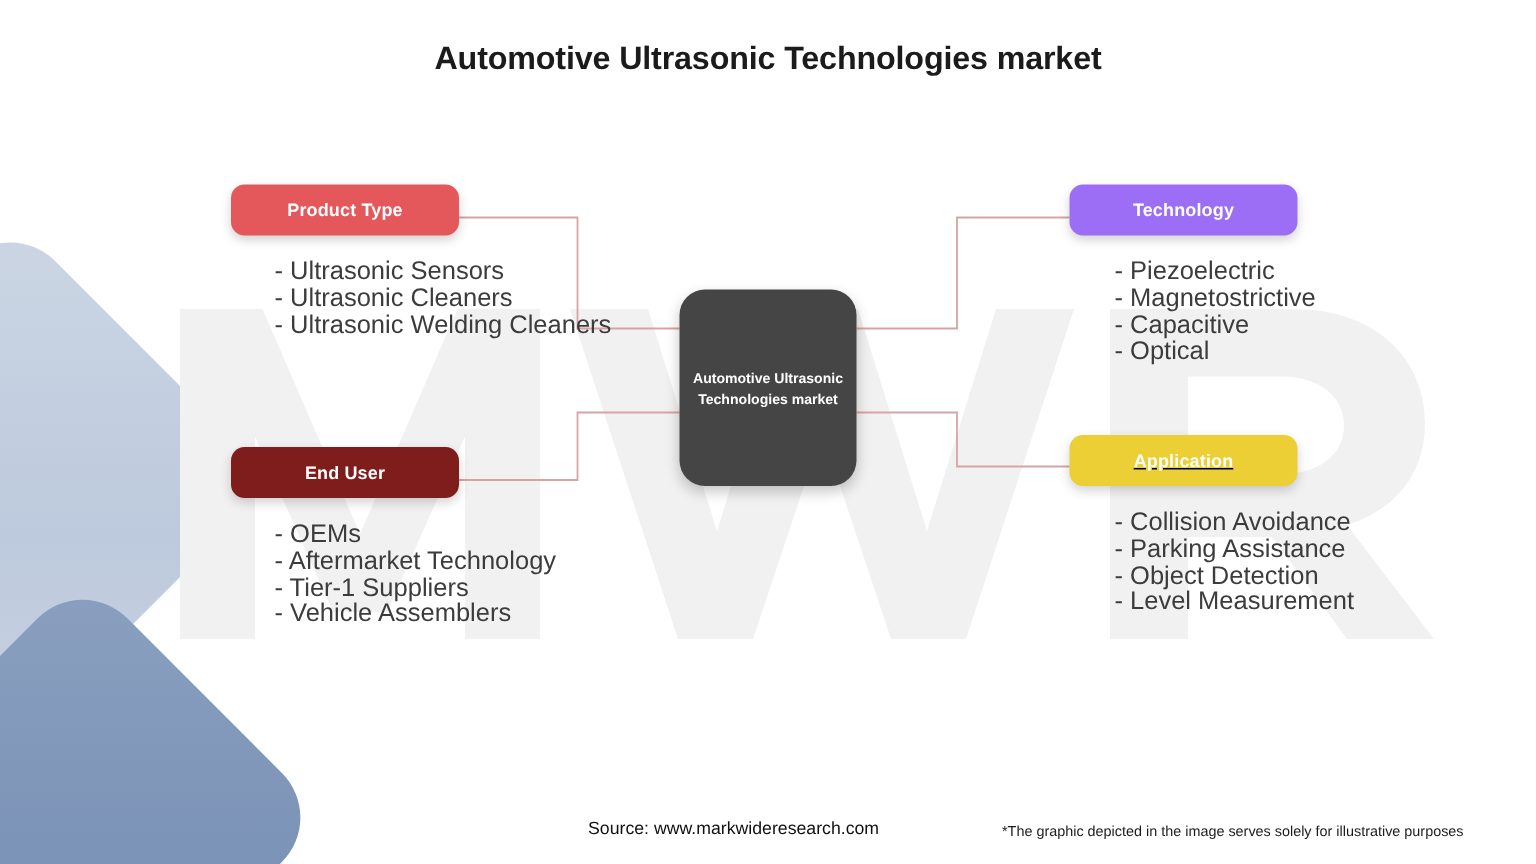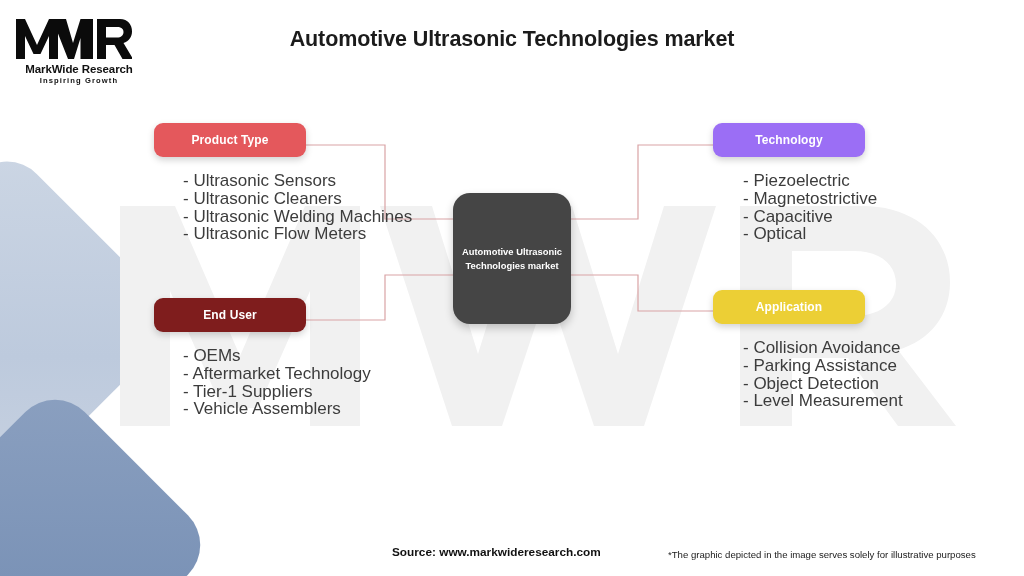--- a/index.html
+++ b/index.html
@@ -162,21 +162,21 @@
     line-height: 13.4px;
     padding: 0 4px;
   }
 
   
   #footer-source {
     position: absolute;
     left: 392px;
     top: 545px;
     font-size: 11.8px;
-    font-weight: bold;
+    font-weight: normal;
     color: #111111;
     white-space: nowrap;
   }
   #footer-disclaimer {
     position: absolute;
     left: 668px;
     top: 549px;
     font-size: 9.6px;
     color: #1b1b1b;
     white-space: nowrap;
@@ -204,44 +204,31 @@
       <path d="M306 145 L385 145 L385 219 L453 219"></path>
 
       <path d="M713 145 L638 145 L638 219 L571 219"></path>
 
       <path d="M306 320 L385 320 L385 275 L453 275"></path>
 
       <path d="M713 311 L638 311 L638 275 L571 275"></path>
     </g>
   </svg>
 
-  <div id="logo">
-    <svg id="logo-mark" width="118" height="46" viewBox="0 0 236 92" xmlns="http://www.w3.org/2000/svg">
-      <g fill="#0b0b0b">
-        <path d="M4 6 L22 6 L46 58 L70 6 L88 6 L88 86 L70 86 L70 40 L53 76 L39 76 L22 40 L22 86 L4 86 Z"></path>
-        <path d="M86 6 L104 6 L118 54 L133 6 L150 6 L150 86 L133 86 L133 44 L120 86 L108 86 L86 30 Z"></path>
-        <path d="M140 6 L158 6 L158 86 L140 86 Z"></path>
-        <path d="M166 6 L212 6 C228 6 236 18 236 31 C236 42 230 50 219 54 L238 86 L217 86 L201 58 L184 58 L184 86 L166 86 Z M184 22 L184 43 L206 43 C214 43 219 39 219 32 C219 25 214 22 206 22 Z"></path>
-      </g>
-    </svg>
-    <div id="logo-name">MarkWide Research</div>
-    <div id="logo-tag">Inspiring Growth</div>
-  </div>
 
   <div id="title">Automotive Ultrasonic Technologies market</div>
 
   <div class="cat cat-left" id="cat-product-type">
     <div class="cat-box" style="background:#e4585c;">
       <span class="cat-label">Product Type</span>
     </div>
     <div class="cat-items">
       <div class="cat-item">- Ultrasonic Sensors</div>
       <div class="cat-item">- Ultrasonic Cleaners</div>
-      <div class="cat-item">- Ultrasonic Welding Machines</div>
-      <div class="cat-item">- Ultrasonic Flow Meters</div>
+      <div class="cat-item">- Ultrasonic Welding Cleaners</div>
     </div>
   </div>
 
   <div class="cat cat-right" id="cat-technology">
     <div class="cat-box" style="background:#9b6ef5;">
       <span class="cat-label">Technology</span>
     </div>
     <div class="cat-items">
       <div class="cat-item">- Piezoelectric</div>
       <div class="cat-item">- Magnetostrictive</div>
@@ -256,21 +243,21 @@
     </div>
     <div class="cat-items">
       <div class="cat-item">- OEMs</div>
       <div class="cat-item">- Aftermarket Technology</div>
       <div class="cat-item">- Tier-1 Suppliers</div>
       <div class="cat-item">- Vehicle Assemblers</div>
     </div>
   </div>
 
   <div class="cat cat-right" id="cat-application">
-    <div class="cat-box" style="background:#eccf35;">
+    <div class="cat-box" style="background:#eccf35;text-decoration:underline;">
       <span class="cat-label">Application</span>
     </div>
     <div class="cat-items">
       <div class="cat-item">- Collision Avoidance</div>
       <div class="cat-item">- Parking Assistance</div>
       <div class="cat-item">- Object Detection</div>
       <div class="cat-item">- Level Measurement</div>
     </div>
   </div>
 

